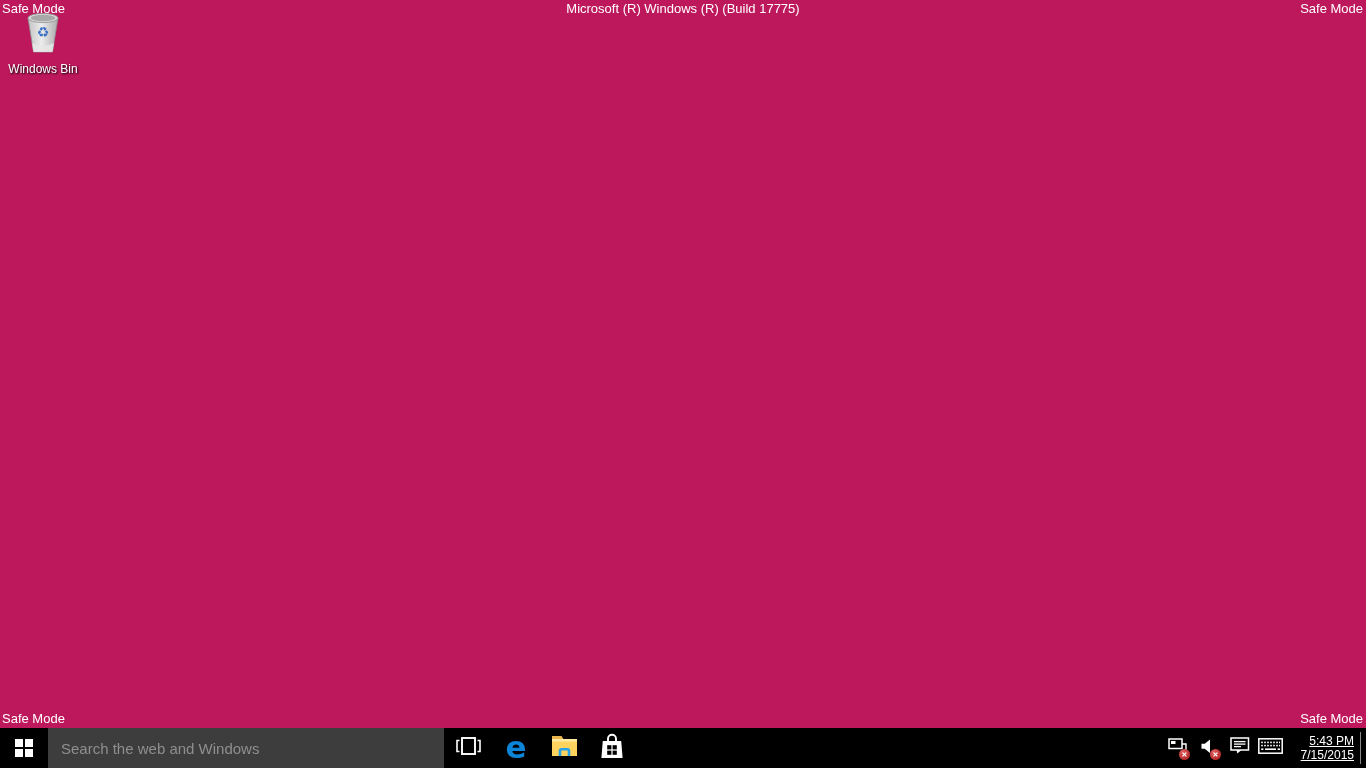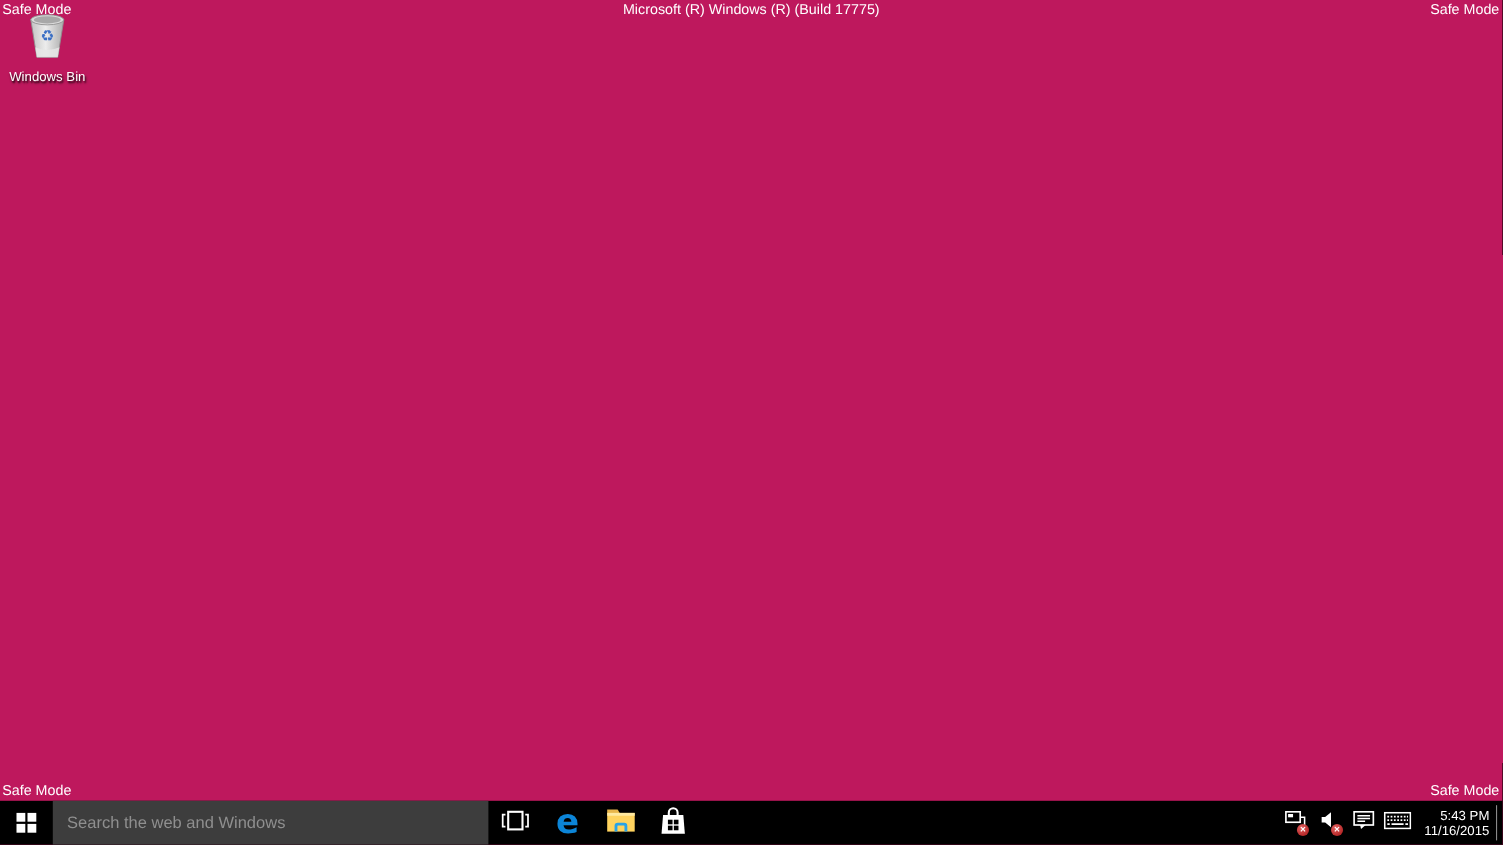--- a/index.html
+++ b/index.html
@@ -69,21 +69,21 @@
     position: absolute; right: 3px; bottom: 8px; width: 11px; height: 11px;
     border-radius: 50%;
     background: radial-gradient(circle at 35% 30%, #e express 0, #e06060 0%, #b42626 75%);
     background: radial-gradient(circle at 35% 30%, #e06060 0%, #b42626 75%);
     color: #fff; font-size: 7px; font-weight: bold; line-height: 11px; text-align: center;
   }
   .clock {
     color: #fff; font-size: 12px; line-height: 14px; text-align: right;
     width: 64px; margin: 0 6px 0 4px; flex: 0 0 auto;
   }
-  .clock span { display: block; }
+  .clock span { display: block; text-decoration: underline; }
   .show-desktop {
     width: 6px; height: 40px; flex: 0 0 auto; position: relative;
   }
   .show-desktop .divider {
     position: absolute; left: 0; top: 4px; width: 1px; height: 32px; background: #8a8a8a;
   }
 </style>
 </head>
 <body>
 
@@ -224,21 +224,21 @@
               <rect x="3.2" y="10.4" width="2.2" height="1.6"></rect>
               <rect x="7" y="10.4" width="11" height="1.6"></rect>
               <rect x="19.6" y="10.4" width="2.4" height="1.6"></rect>
             </g>
           </svg>
         </span>
       </div>
 
       <div class="clock">
         <span>5:43 PM</span>
-        <span>11/16/2015</span>
+        <span>7/15/2015</span>
       </div>
 
       <div class="show-desktop">
         <span class="divider"></span>
       </div>
     </div>
   </div>
 </div>
 
 </body></html>

